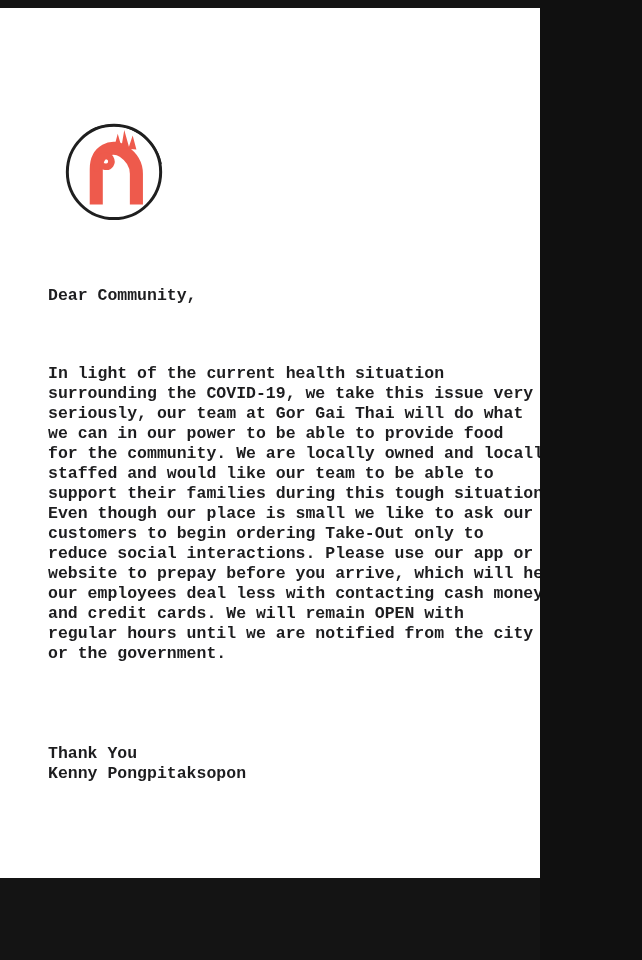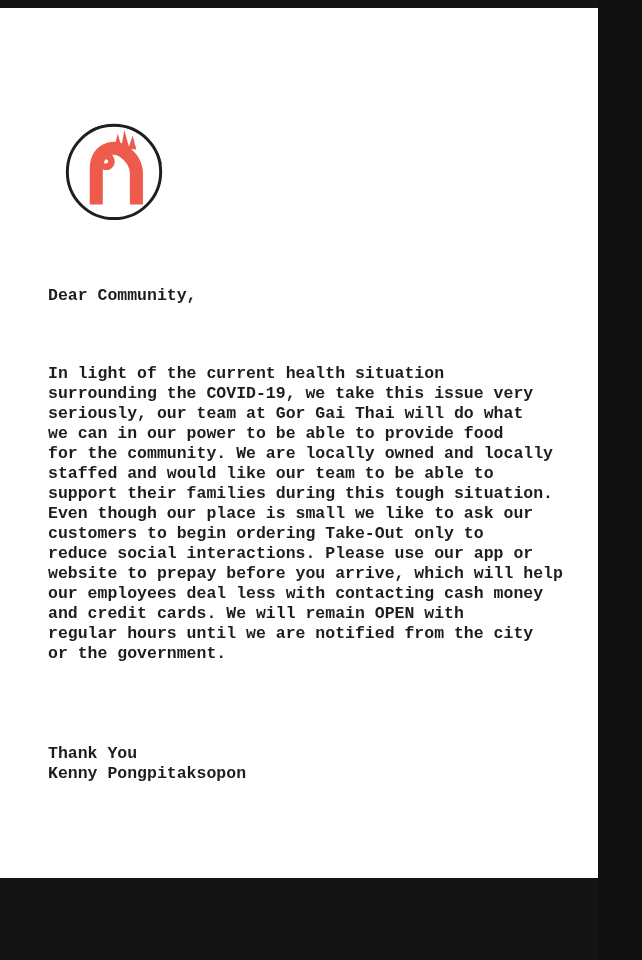--- a/index.html
+++ b/index.html
@@ -1,18 +1,18 @@
 <!DOCTYPE html>
 <html><head>
 <meta charset="utf-8">
 <style>
   html,body{margin:0;padding:0;background:#101010;}
   .screen{
     position:relative;
-    width:598px;height:960px;
+    width:540px;height:960px;
     background:#ffffff;
     overflow:hidden;
     font-family:"Liberation Mono","DejaVu Sans Mono",monospace;
   }
   .bar{position:absolute;left:0;width:642px;background:#141414;}
   .bar.top{top:0;height:8px;}
   .bar.bottom{top:878px;height:82px;}
   .logo-wrap{
     position:absolute;left:58px;top:114px;
     width:112px;height:114px;

